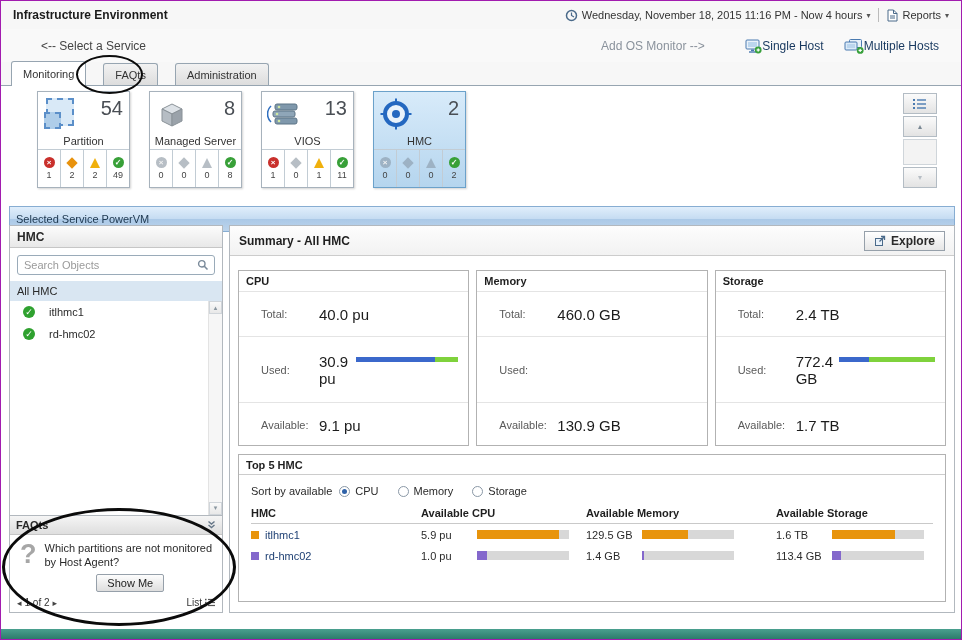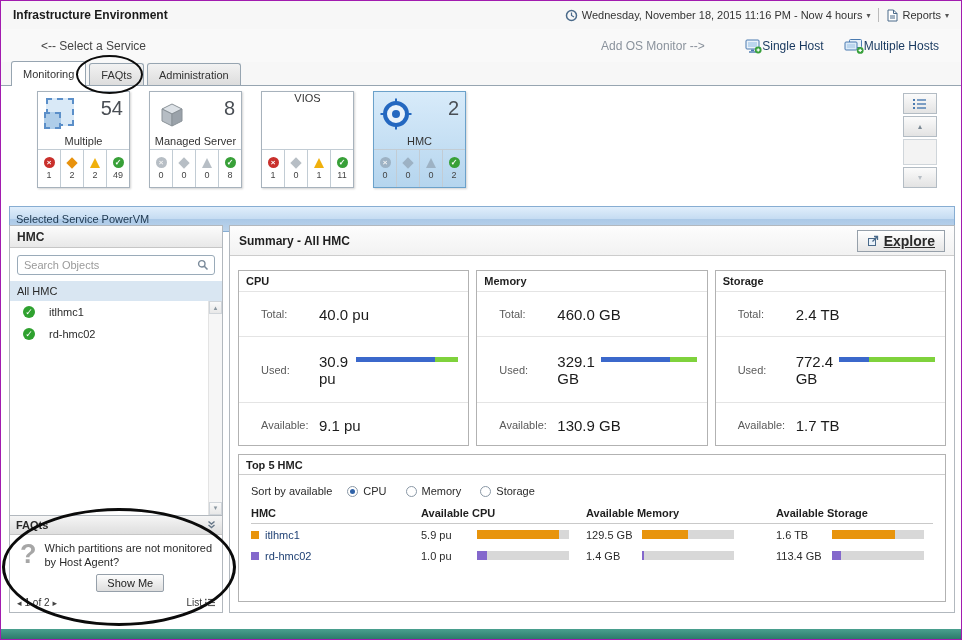--- a/index.html
+++ b/index.html
@@ -18,21 +18,21 @@
   .service-row { position:absolute; top:28px; left:0; right:0; height:34px; display:flex; align-items:center; padding:0 10px; background:#f9f9f9; box-sizing:border-box; }
   .combo { width:255px; height:22px; border:1px solid #85929e; background:linear-gradient(#ffffff,#f1f1f1); display:flex; align-items:center; padding:0 6px; font-size:12px; box-sizing:border-box; cursor:pointer; }
   .combo-arrow { margin-left:auto; font-size:9px; color:#333; }
   .select-hint { margin-left:30px; font-size:12px; color:#444; }
   .add-os { position:absolute; left:600px; font-size:12px; color:#8a929c; }
   .host-links { margin-left:auto; display:flex; align-items:center; gap:20px; font-size:12px; color:#16375e; padding-right:12px; }
   .host-link { display:flex; align-items:center; cursor:pointer; }
 
   
   .tabs { position:absolute; top:61px; left:0; right:0; height:24px; border-bottom:1px solid #97a5b1; padding-left:10px; display:flex; align-items:flex-end; background:#f7f7f7; box-sizing:border-box; }
-  .tab { height:21px; padding:0 11px; display:flex; align-items:center; font-size:11px; color:#333; border:1px solid #97a5b1; border-bottom:none; border-radius:3px 3px 0 0; margin-right:3px; background:linear-gradient(#f2f2f2,#dddddd); cursor:pointer; }
+  .tab { height:21px; padding:0 11px; display:flex; align-items:center; font-size:11px; color:#333; border:1px solid #97a5b1; border-bottom:none; border-radius:3px 3px 0 0; margin-right:17px; background:linear-gradient(#f2f2f2,#dddddd); cursor:pointer; }
   .tab.active { height:24px; margin-bottom:-1px; background:#fff; z-index:2; position:relative; }
 
   
   .tiles-region { position:absolute; top:86px; left:0; right:0; height:116px; background:#fff; }
   .tile { position:absolute; top:4px; width:93px; height:97px; border:1px solid #a7b2bc; background:#fff; box-shadow:1px 1px 2px rgba(0,0,0,0.18); box-sizing:border-box; cursor:pointer; }
   .tile.selected { background:linear-gradient(#d8ebfa,#b5d5ee); border-color:#6ba1ca; }
   .tile-top { display:flex; align-items:flex-start; padding:5px 6px 0 5px; height:38px; }
   .tile-count { margin-left:auto; font-size:20px; color:#4a4f55; line-height:1.1; }
   .tile-name { text-align:center; font-size:11px; color:#333; height:19px; }
   .tile-statuses { position:absolute; bottom:0; left:0; right:0; height:37px; border-top:1px solid #c2ccd4; display:flex; }
@@ -87,37 +87,37 @@
   .q-text { font-size:11px; color:#2a2a2a; line-height:1.28; }
   .show-me { display:block; margin:5px auto 0; font-size:11px; color:#222; padding:2px 10px; border:1px solid #96a0aa; border-radius:2px; background:linear-gradient(#fdfdfd,#dedede); cursor:pointer; font-family:"Liberation Sans", sans-serif; }
   .faqts-footer { display:flex; align-items:center; padding:3px 7px 4px; font-size:10px; color:#333; }
   .pager { display:flex; align-items:center; gap:3px; cursor:pointer; }
   .pager-arrow { font-size:9px; color:#444; }
   .list-toggle { margin-left:auto; display:flex; align-items:center; gap:3px; cursor:pointer; }
 
   
   .main { position:absolute; left:228px; top:224px; width:726px; height:388px; border:1px solid #b2b8be; background:#fff; box-sizing:border-box; }
   .main-header { height:30px; border-bottom:1px solid #cccccc; background:linear-gradient(#fdfdfd,#f2f2f2); display:flex; align-items:center; padding:0 9px; font-size:12px; font-weight:bold; color:#1f1f1f; box-sizing:border-box; }
-  .explore-btn { margin-left:auto; display:flex; align-items:center; gap:5px; font-size:14px; font-weight:bold; color:#2a2a2a; border:1px solid #96a0aa; background:linear-gradient(#ffffff,#e6e6e6); padding:2px 9px; cursor:pointer; font-family:"Liberation Sans", sans-serif;text-decoration:underline; }
+  .explore-btn { margin-left:auto; display:flex; align-items:center; gap:5px; font-size:12px; font-weight:bold; color:#2a2a2a; border:1px solid #96a0aa; background:linear-gradient(#ffffff,#e6e6e6); padding:2px 9px; cursor:pointer; font-family:"Liberation Sans", sans-serif; }
 
   .cards { display:flex; gap:7px; padding:14px 8px 8px; }
   .card { flex:1; border:1px solid #b2b2b2; background:#fff; height:176px; box-sizing:border-box; }
   .card-title { font-size:11px; font-weight:bold; color:#1f1f1f; padding:4px 7px 3px; height:20px; box-sizing:border-box; }
   .metric-row { border-top:1px solid #e4e4e4; display:flex; align-items:center; padding-left:22px; height:45px; box-sizing:border-box; }
   .metric-row.row-used { height:66px; }
   .metric-label { width:58px; font-size:11px; color:#5a5a5a; flex-shrink:0; }
   .metric-value { font-size:15px; color:#1c1c1c; }
   .used-col { flex:1; padding-right:10px; display:flex; flex-direction:row; }
   .usage-bar { width:100%; height:5px; margin-top:4px; background:#7fd23c; }
   .usage-fill { height:100%; background:#3b68cb; }
 
   .top5 { margin:0 8px; border:1px solid #b2b2b2; height:148px; box-sizing:border-box; }
   .top5-header { height:20px; border-bottom:1px solid #cccccc; font-size:11px; font-weight:bold; color:#1f1f1f; padding:4px 7px 0; box-sizing:border-box; }
   .sort-row { display:flex; align-items:center; padding:10px 12px 8px; font-size:11px; color:#2a2a2a; gap:7px; }
-  .sort-label { margin-right:8px; }
+  .sort-label { }
   .radio-group { display:flex; align-items:center; gap:5px; margin-right:12px; cursor:pointer; }
   .radio { width:11px; height:11px; border:1px solid #8a98a6; border-radius:50%; background:#fff; position:relative; box-sizing:border-box; }
   .radio.checked::after { content:""; position:absolute; left:2px; top:2px; right:2px; bottom:2px; border-radius:50%; background:#2f62a8; }
   .t5-table { padding:2px 12px 0; }
   .t5-hrow { display:flex; font-size:11px; font-weight:bold; color:#1f1f1f; border-bottom:1px solid #c9c9c9; padding-bottom:4px; }
   .h-name, .cell-name { width:170px; box-sizing:border-box; }
   .h-cpu  { width:165px; } .h-mem { width:190px; } .h-sto { flex:1; }
   .t5-row { display:flex; align-items:center; height:21px; font-size:11px; }
   .cell-name { display:flex; align-items:center; gap:6px; }
   .sq { width:8px; height:8px; display:block; }
@@ -211,21 +211,21 @@
   <div class="tiles-region">
 
     <div class="tile" style="left:36px">
       <div class="tile-top">
         <span class="tile-icon icon-partition">
             <span class="part-outer"></span>
             <span class="part-inner"></span>
           </span>
         <span class="tile-count">54</span>
       </div>
-      <div class="tile-name">Multiple</div>
+      <div class="tile-name">Partition</div>
       <div class="tile-statuses">
         <div class="status-cell">
             <span class="sicon i-fatal">×</span>
             <span class="status-count">1</span>
           </div>
         <div class="status-cell">
             <span class="sicon i-critical"></span>
             <span class="status-count">2</span>
           </div>
         <div class="status-cell">
@@ -263,20 +263,32 @@
             <span class="status-count">0</span>
           </div>
         <div class="status-cell">
             <span class="sicon i-normal">✓</span>
             <span class="status-count">8</span>
           </div>
       </div>
     </div>
 
     <div class="tile" style="left:260px">
+      <div class="tile-top">
+        <svg class="tile-icon" width="34" height="34" viewBox="0 0 34 34">
+          <rect x="8" y="7" width="22" height="6" rx="2" fill="#7f98ac" stroke="#5d7486"></rect>
+          <rect x="6" y="14" width="22" height="6" rx="2" fill="#8fa6b8" stroke="#5d7486"></rect>
+          <rect x="8" y="21" width="22" height="6" rx="2" fill="#7f98ac" stroke="#5d7486"></rect>
+          <circle cx="12" cy="10" r="1.3" fill="#cfe8a0"></circle>
+          <circle cx="10" cy="17" r="1.3" fill="#cfe8a0"></circle>
+          <circle cx="12" cy="24" r="1.3" fill="#cfe8a0"></circle>
+          <path d="M4 25 A 11 11 0 0 1 4 9" stroke="#2f6fc0" fill="none" stroke-width="1.6"></path>
+        </svg>
+        <span class="tile-count">13</span>
+      </div>
       <div class="tile-name">VIOS</div>
       <div class="tile-statuses">
         <div class="status-cell">
             <span class="sicon i-fatal">×</span>
             <span class="status-count">1</span>
           </div>
         <div class="status-cell muted">
             <span class="sicon i-critical"></span>
             <span class="status-count">0</span>
           </div>
@@ -464,26 +476,20 @@
       </div>
 
       <div class="card">
         <div class="card-title">Memory</div>
         <div class="metric-row">
           <span class="metric-label">Total:</span>
           <span class="metric-value">460.0 GB</span>
         </div>
         <div class="metric-row row-used">
           <span class="metric-label">Used:</span>
-          <div class="used-col">
-            <span class="metric-value">329.1 GB</span>
-            <div class="usage-bar" style="background-color: rgb(127, 210, 60);">
-              <div class="usage-fill" style="width: 72%; background-color: rgb(59, 104, 203);"></div>
-            </div>
-          </div>
         </div>
         <div class="metric-row">
           <span class="metric-label">Available:</span>
           <span class="metric-value">130.9 GB</span>
         </div>
       </div>
 
       <div class="card">
         <div class="card-title">Storage</div>
         <div class="metric-row">

